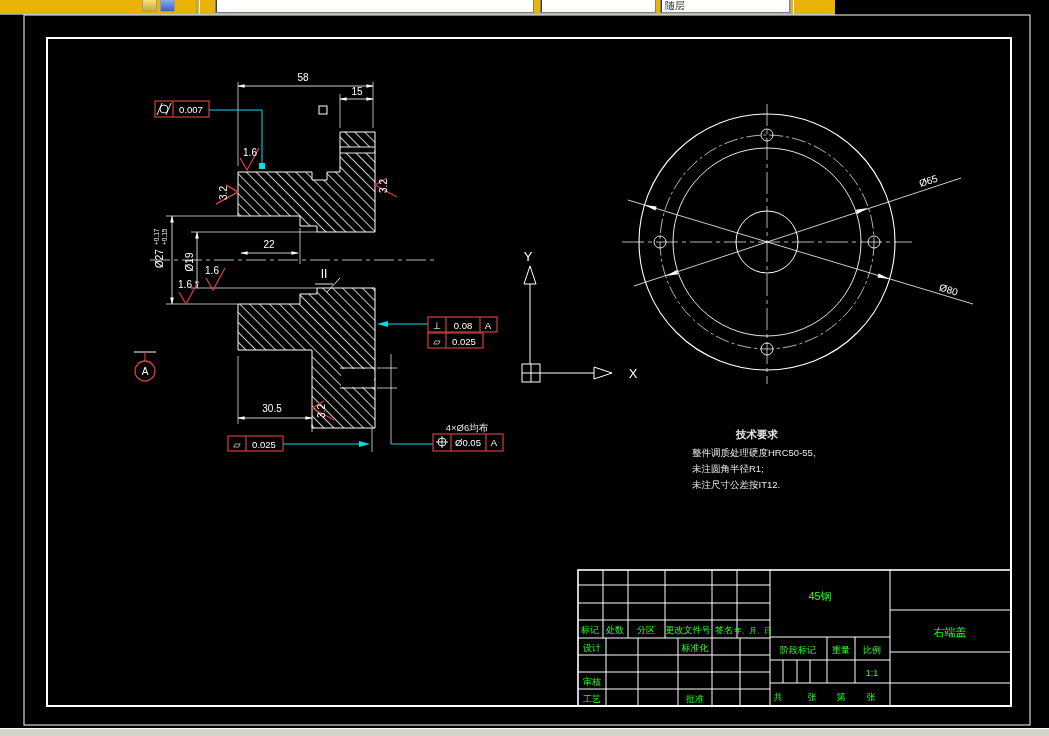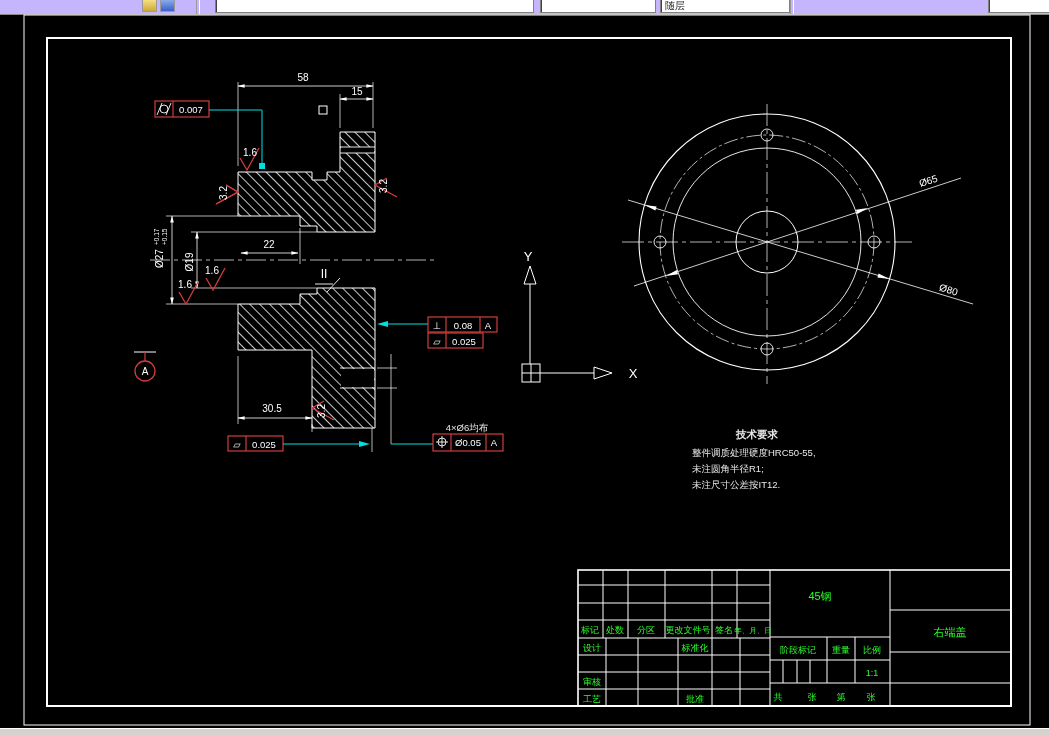--- a/index.html
+++ b/index.html
@@ -1,19 +1,19 @@
 <!DOCTYPE html>
 <html><head>
 <meta charset="utf-8">
 <style>
   html,body{margin:0;padding:0;background:#000;}
   #screen{position:relative;width:1049px;height:736px;background:#000;overflow:hidden;
           font-family:"Liberation Sans",sans-serif;}
   
-  #toolbar{position:absolute;top:0;left:0;width:1049px;height:14px;background:#c4b5fd;
+  #toolbar{position:absolute;top:0;left:0;width:835px;height:14px;background:#eab308;
            border-bottom:1px solid #8a8a8a;overflow:hidden;}
   .tbicon{position:absolute;top:-3px;width:13px;height:13px;border:1px solid #9a9a9a;background:#efefef;}
   .tbicon.yellow{background:linear-gradient(#ffe98a,#caa93a);}
   .tbicon.blue{background:linear-gradient(#9ab8ef,#3a5fca);}
   .tbsep{position:absolute;top:0px;width:2px;height:14px;border-left:1px solid #9a9a9a;border-right:1px solid #fff;}
   .combo{position:absolute;top:-8px;height:19px;background:#fff;border:1px solid #808080;
          box-shadow:inset 1px 1px 0 #404040;font-size:10px;color:#222;line-height:26px;
          padding-left:4px;overflow:hidden;}
   
   #bottombar{position:absolute;left:0;top:728px;width:1049px;height:8px;background:#d6d3ce;border-top:1px solid #fff;}

